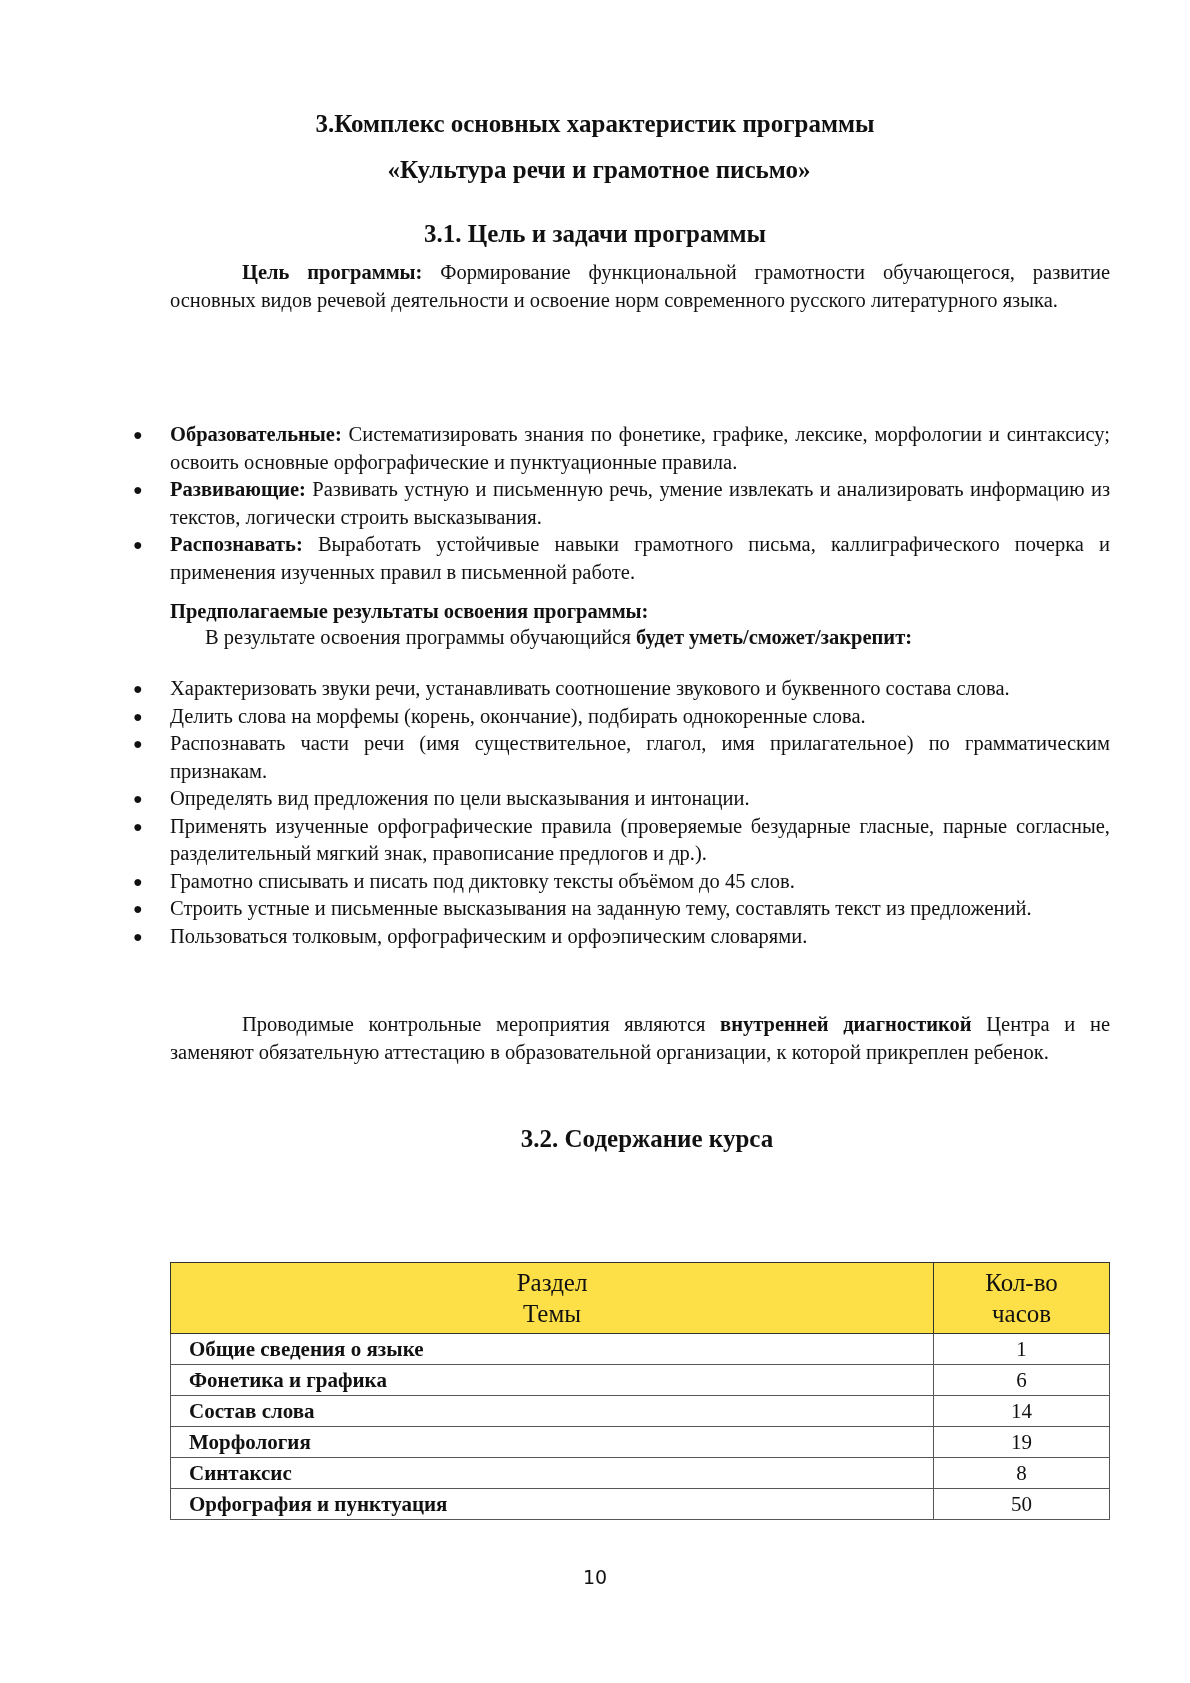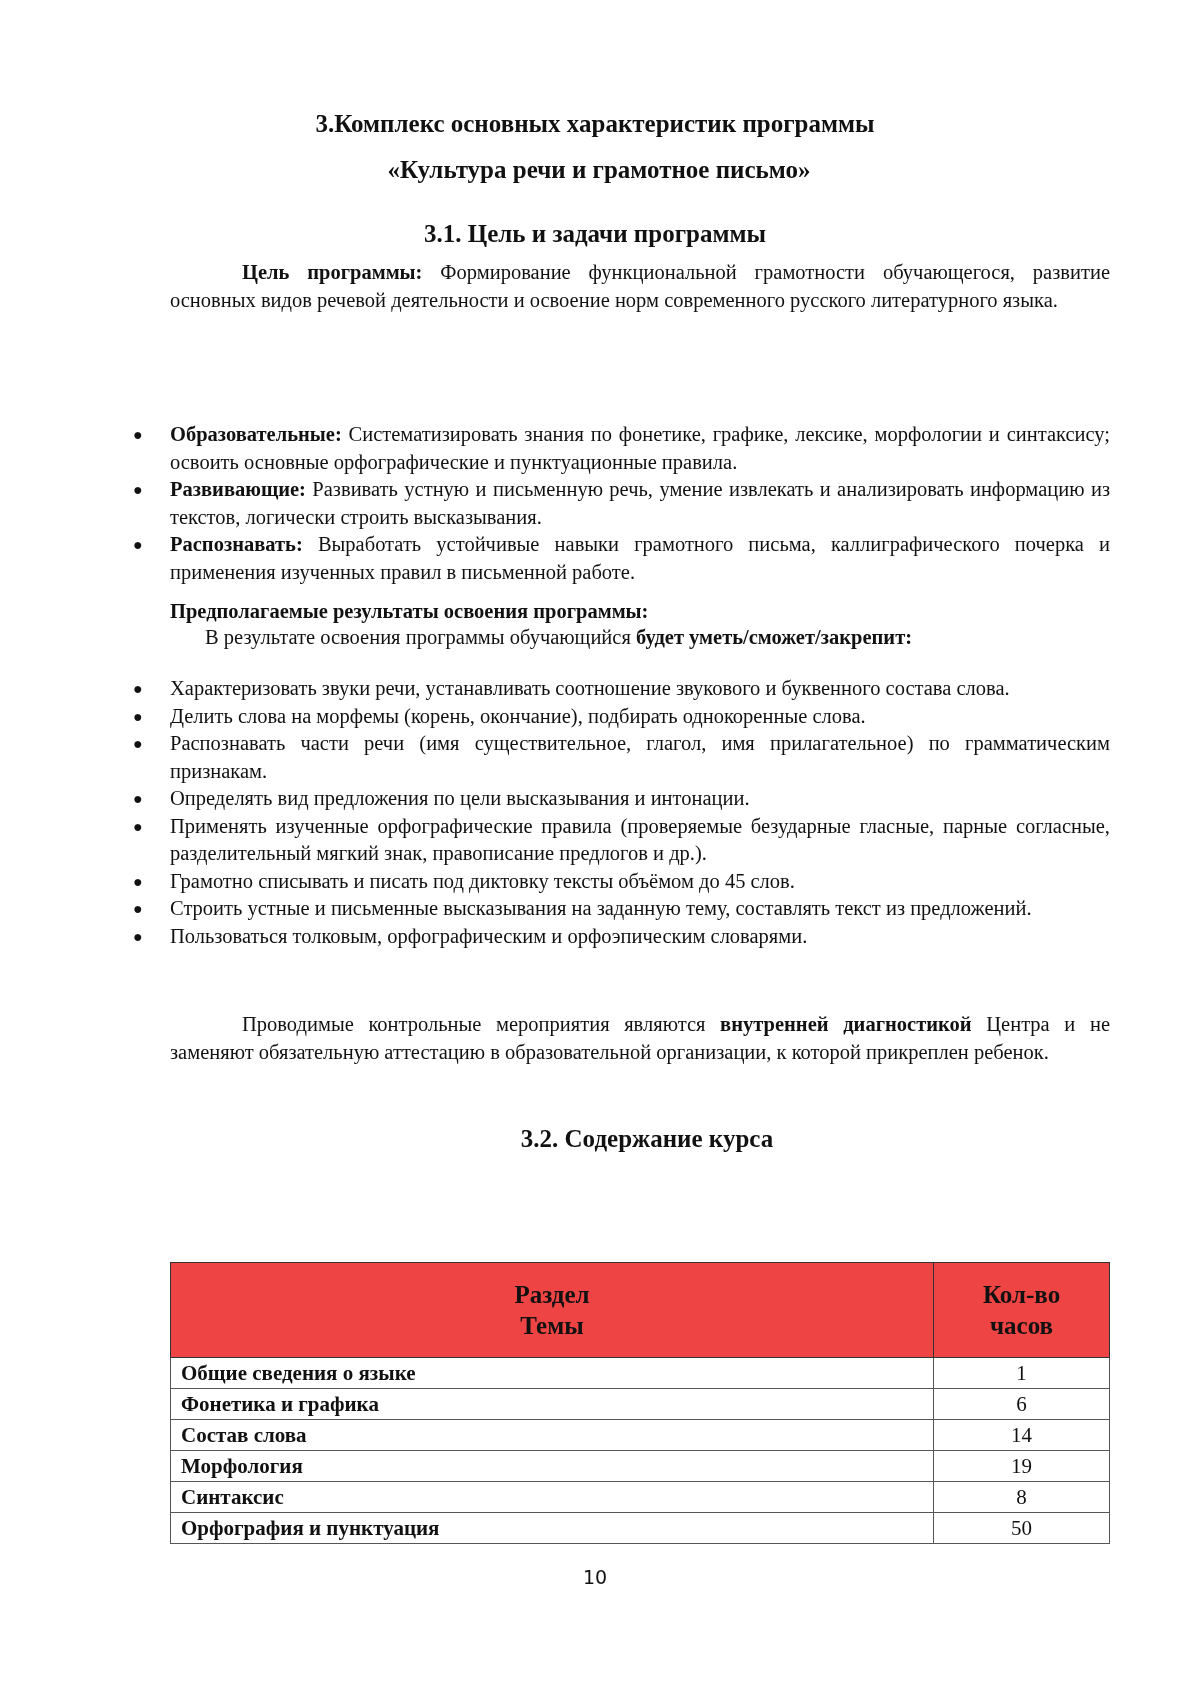--- a/index.html
+++ b/index.html
@@ -7,22 +7,22 @@
          font-family:"Liberation Serif", serif; color:#111; }
   .page { position:absolute; left:0; top:0; width:1092px; height:1683px; }
   .h1 { position:absolute; left:0; width:1190px; text-align:center; font-weight:bold; font-size:25px; }
   .para { position:absolute; left:170px; width:940px; font-size:20.5px; line-height:28px; text-align:justify; }
   .para .ind { display:inline-block; width:72px; }
   .b { font-weight:bold; }
   ul.list { position:absolute; left:130px; width:980px; margin:0; padding:0; list-style:none; font-size:20.5px; line-height:27.5px; }
   ul.list li { position:relative; padding-left:40px; text-align:justify; }
   ul.list li .bullet { position:absolute; left:3px; top:0; font-size:16px; }
   table.course { position:absolute; left:170px; top:1262px; width:940px; border-collapse:collapse; font-size:21px; }
-  table.course th { background:#ef4444; font-weight:bold; font-size:25px; line-height:31px; border:1.5px solid #333; padding:16px; }
-  table.course td { border:1.5px solid #555; height:30px; padding:0 10px; line-height:28px; }
+  table.course th { background:#fde047; font-weight:normal; font-size:25px; line-height:31px; border:1.5px solid #333; padding:4px; }
+  table.course td { border:1.5px solid #555; height:30px; padding:0 18px; line-height:28px; }
   table.course td.name { font-weight:bold; }
   table.course td.hours { text-align:center; }
   .pagenum { position:absolute; top:1566px; left:0; width:1190px; text-align:center; font-family:"DejaVu Sans", sans-serif; font-size:19px; }
 </style>
 </head>
 <body>
 
 <div class="page">
 
   <div class="h1" style="top:110px;">3.Комплекс основных характеристик программы</div>

